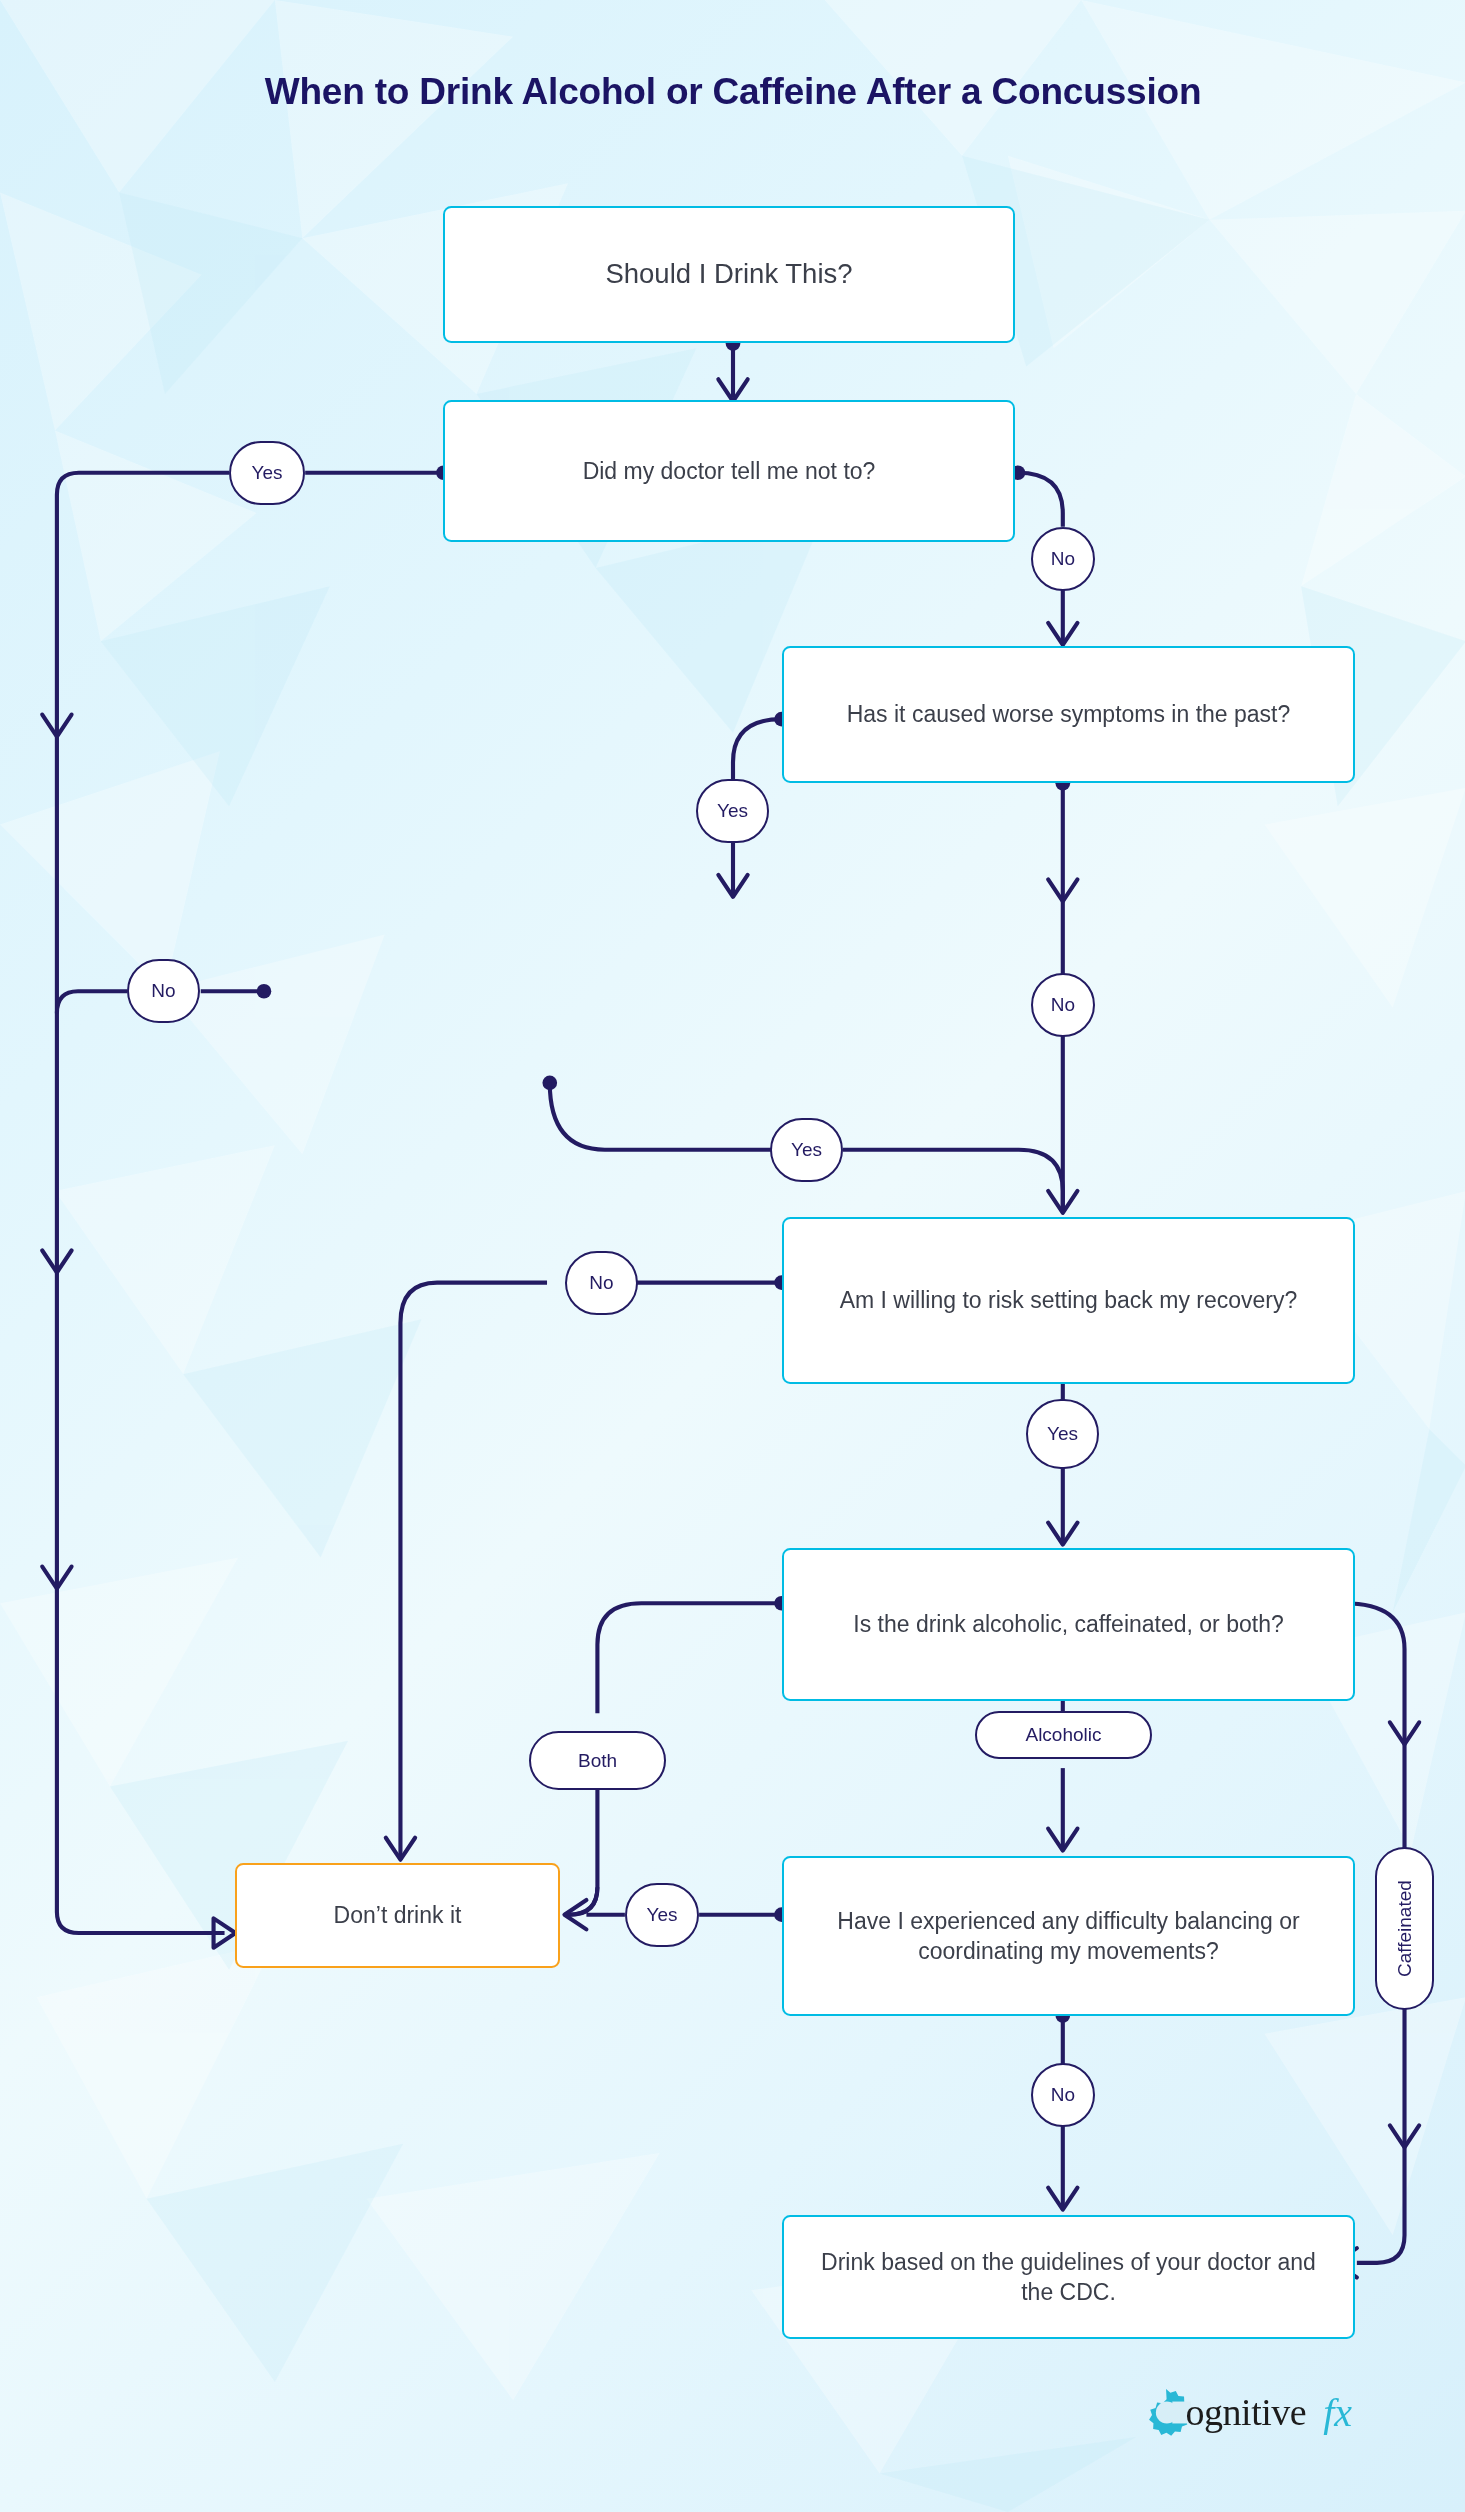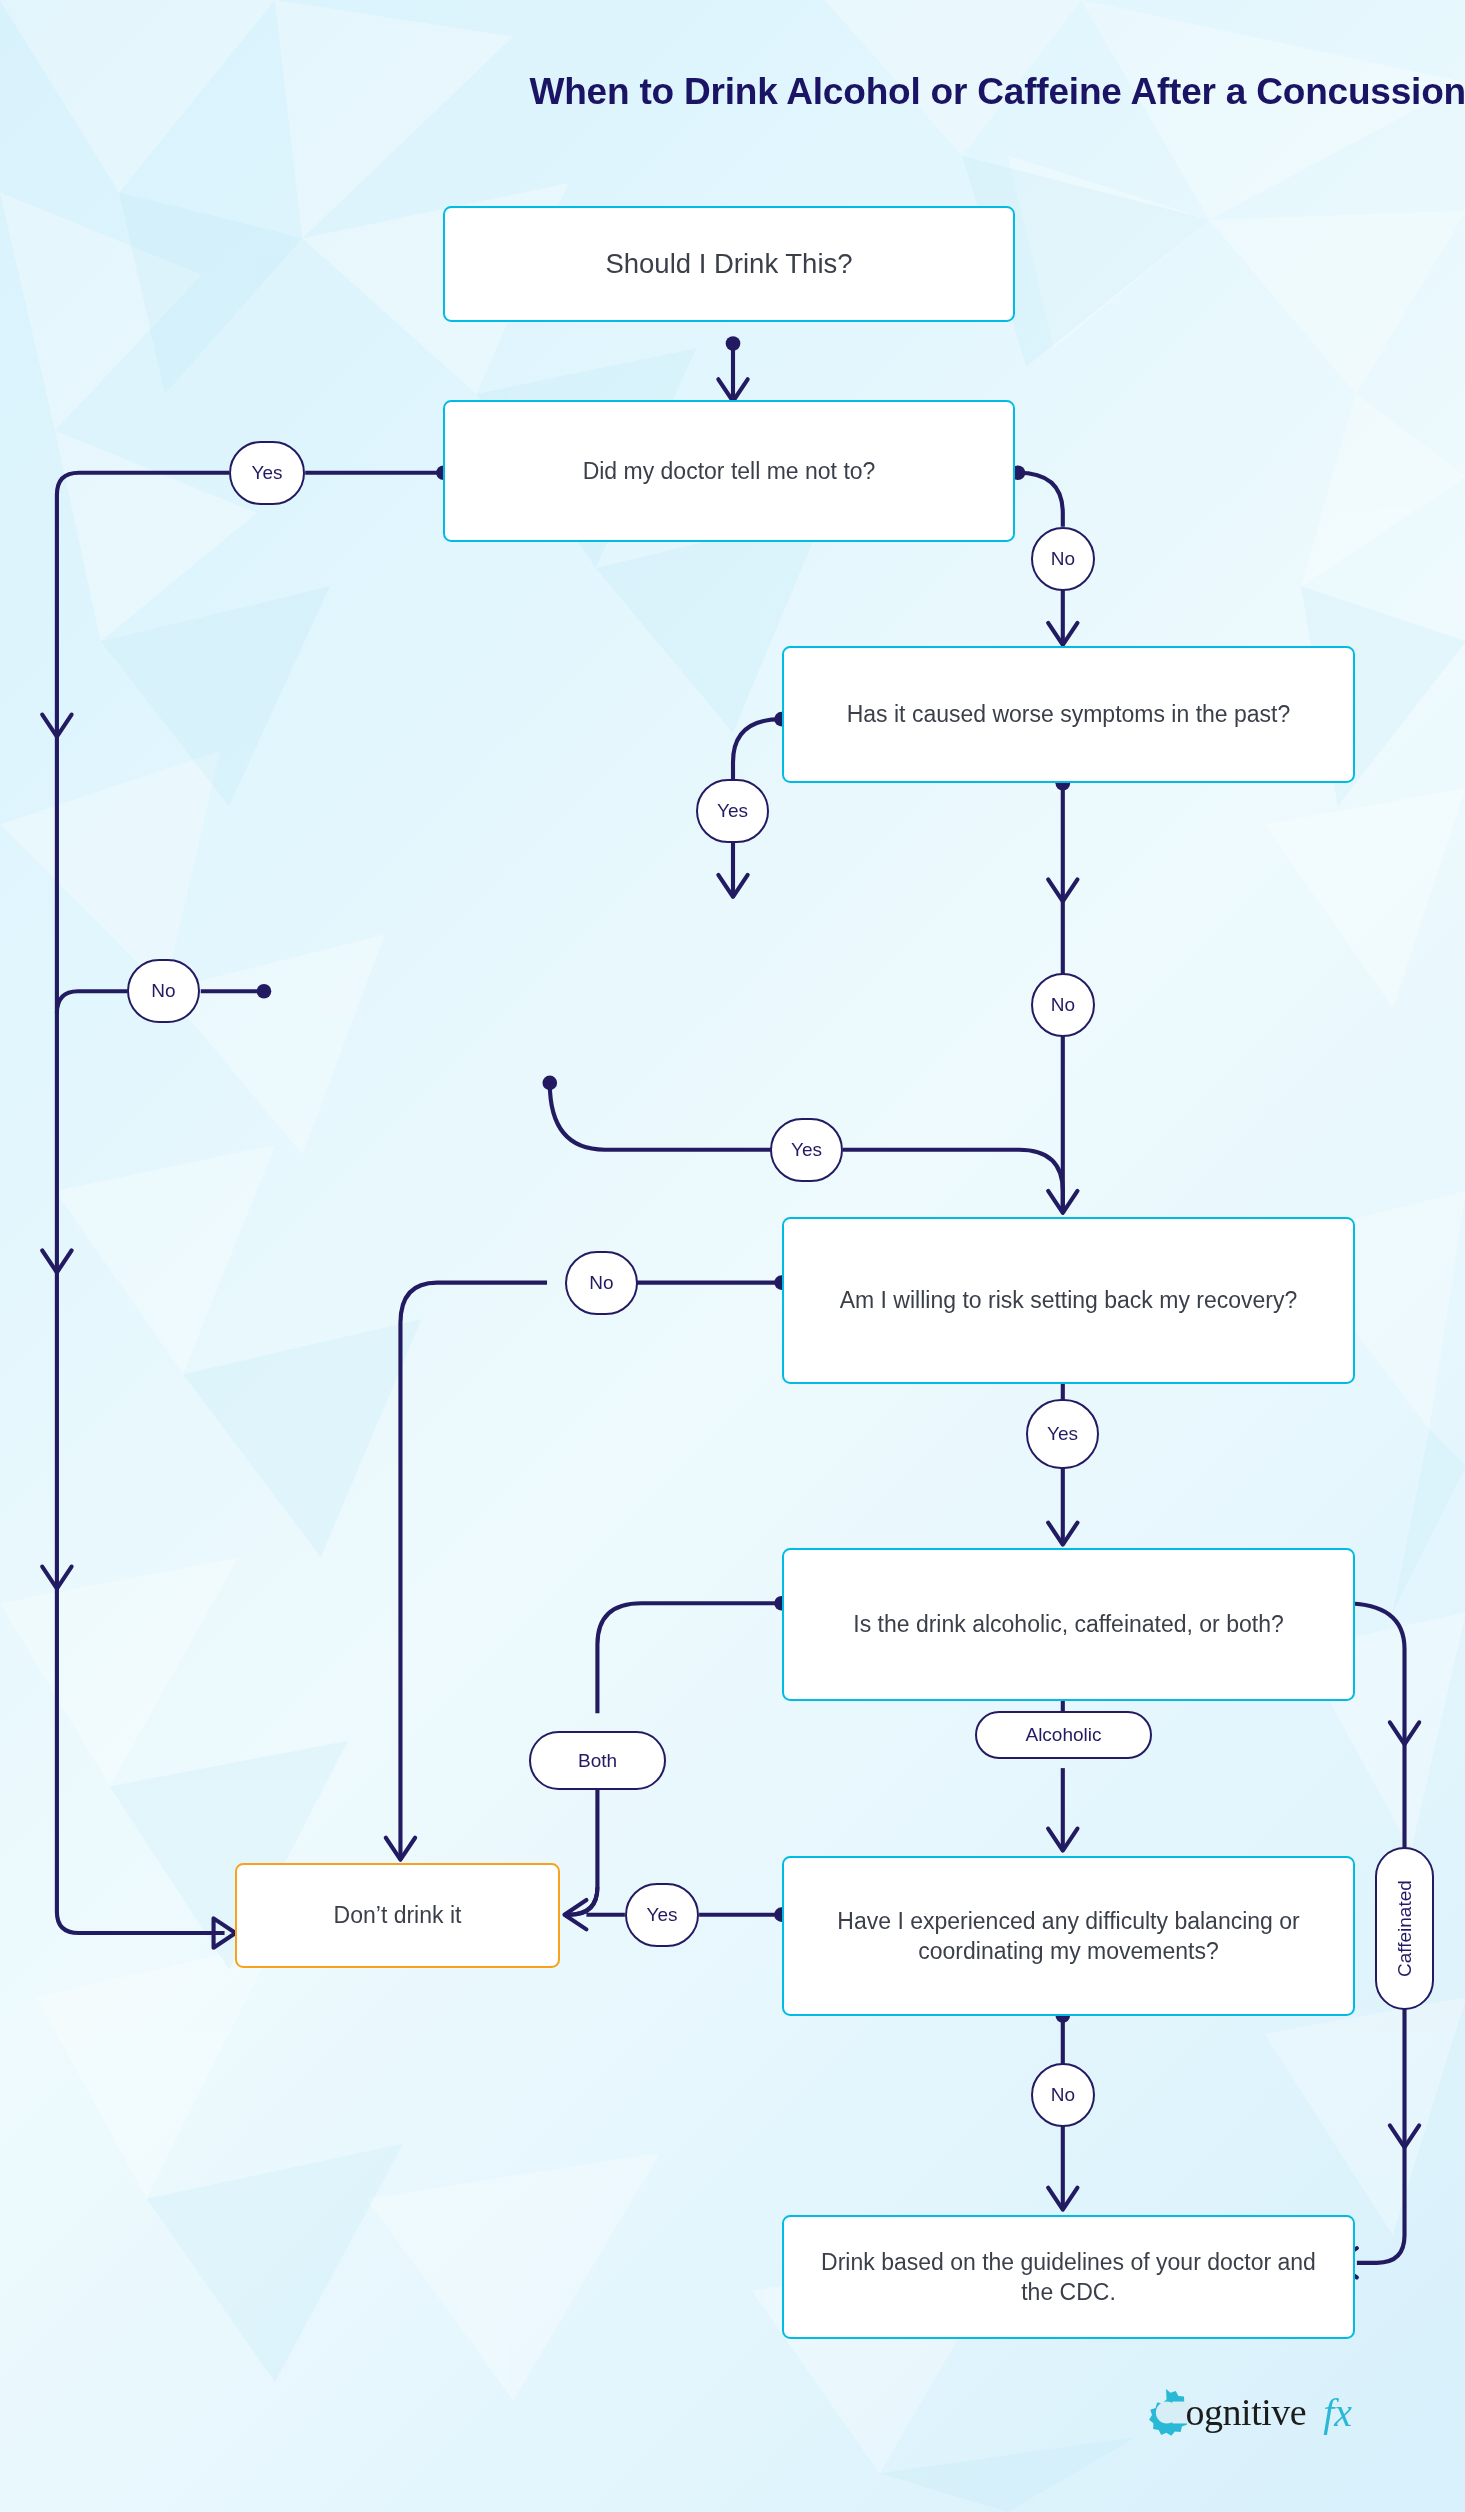--- a/index.html
+++ b/index.html
@@ -28,21 +28,21 @@
   #wires {
     position: absolute; left: 0; top: 0;
     width: 1466px; height: 2512px;
     pointer-events: none;
   }
 
   .title {
     position: absolute;
     left: 0; right: 0;
     top: 71px;
-    text-align: right;
+    text-align: center;
     font-size: 37px;
     font-weight: bold;
     letter-spacing: -0.2px;
     color: #1b1464;
     font-family: "Liberation Sans", sans-serif;
   }
 
   .node {
     position: absolute;
     background: #ffffff;
@@ -228,21 +228,21 @@
     <path class="head" d="M640,2074 L616,2090 L640,2106"></path>
 
     <circle class="dot" cx="1160" cy="2200" r="8"></circle>
     <path class="w" d="M1160,2200 L1160,2255"></path>
     <path class="w" d="M1160,2320 L1160,2412"></path>
     <path class="head" d="M1144,2388 L1160,2412 L1176,2388"></path>
   </svg>
 
   <div class="title">When to Drink Alcohol or Caffeine After a Concussion</div>
 
-  <div class="node start" style="left:443px; top:206px; width:572px; height:116px;">Should I Drink This?</div>
+  <div class="node start" style="left:443px; top:206px; width:572px; height:137px;">Should I Drink This?</div>
 
   <div class="node" style="left:443px; top:400px; width:572px; height:142px;">Did my doctor tell me not to?</div>
 
   <div class="node" style="left:782px; top:646px; width:573px; height:137px;">Has it caused worse symptoms in the past?</div>
 
 
   <div class="node" style="left:782px; top:1217px; width:573px; height:167px;">Am I willing to risk setting back my recovery?</div>
 
   <div class="node" style="left:782px; top:1548px; width:573px; height:153px;">Is the drink alcoholic, caffeinated, or both?</div>
 

